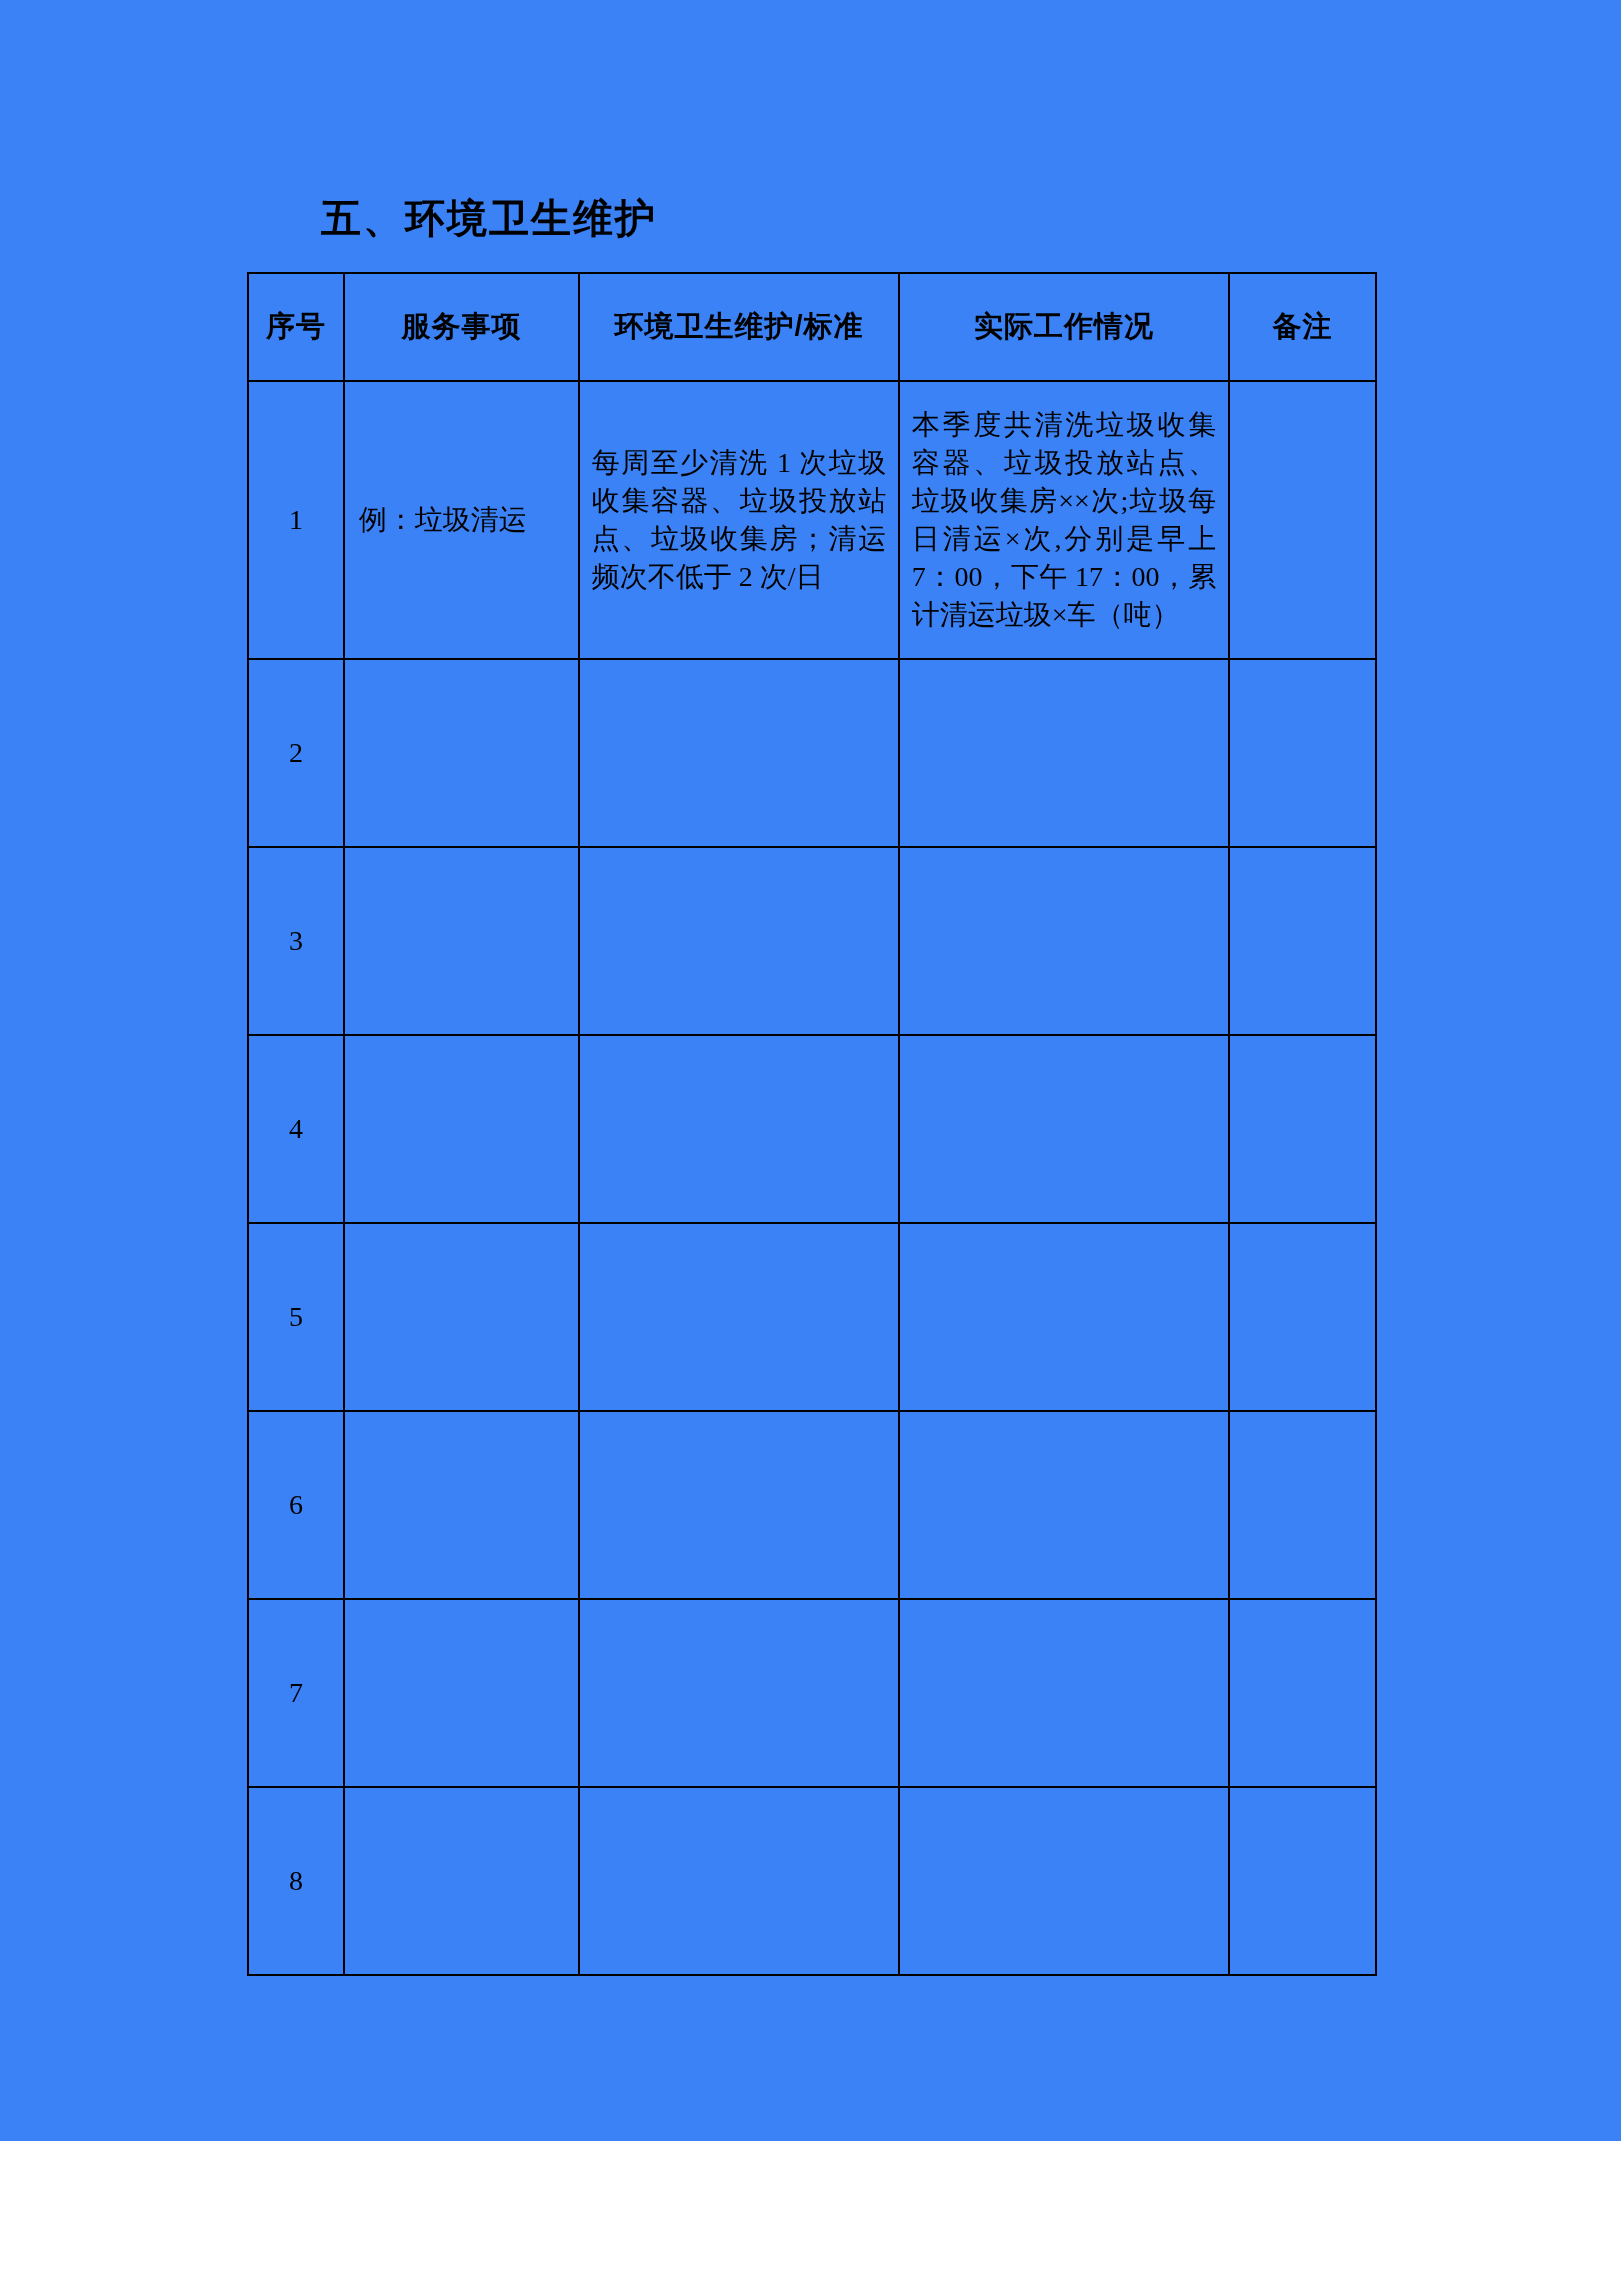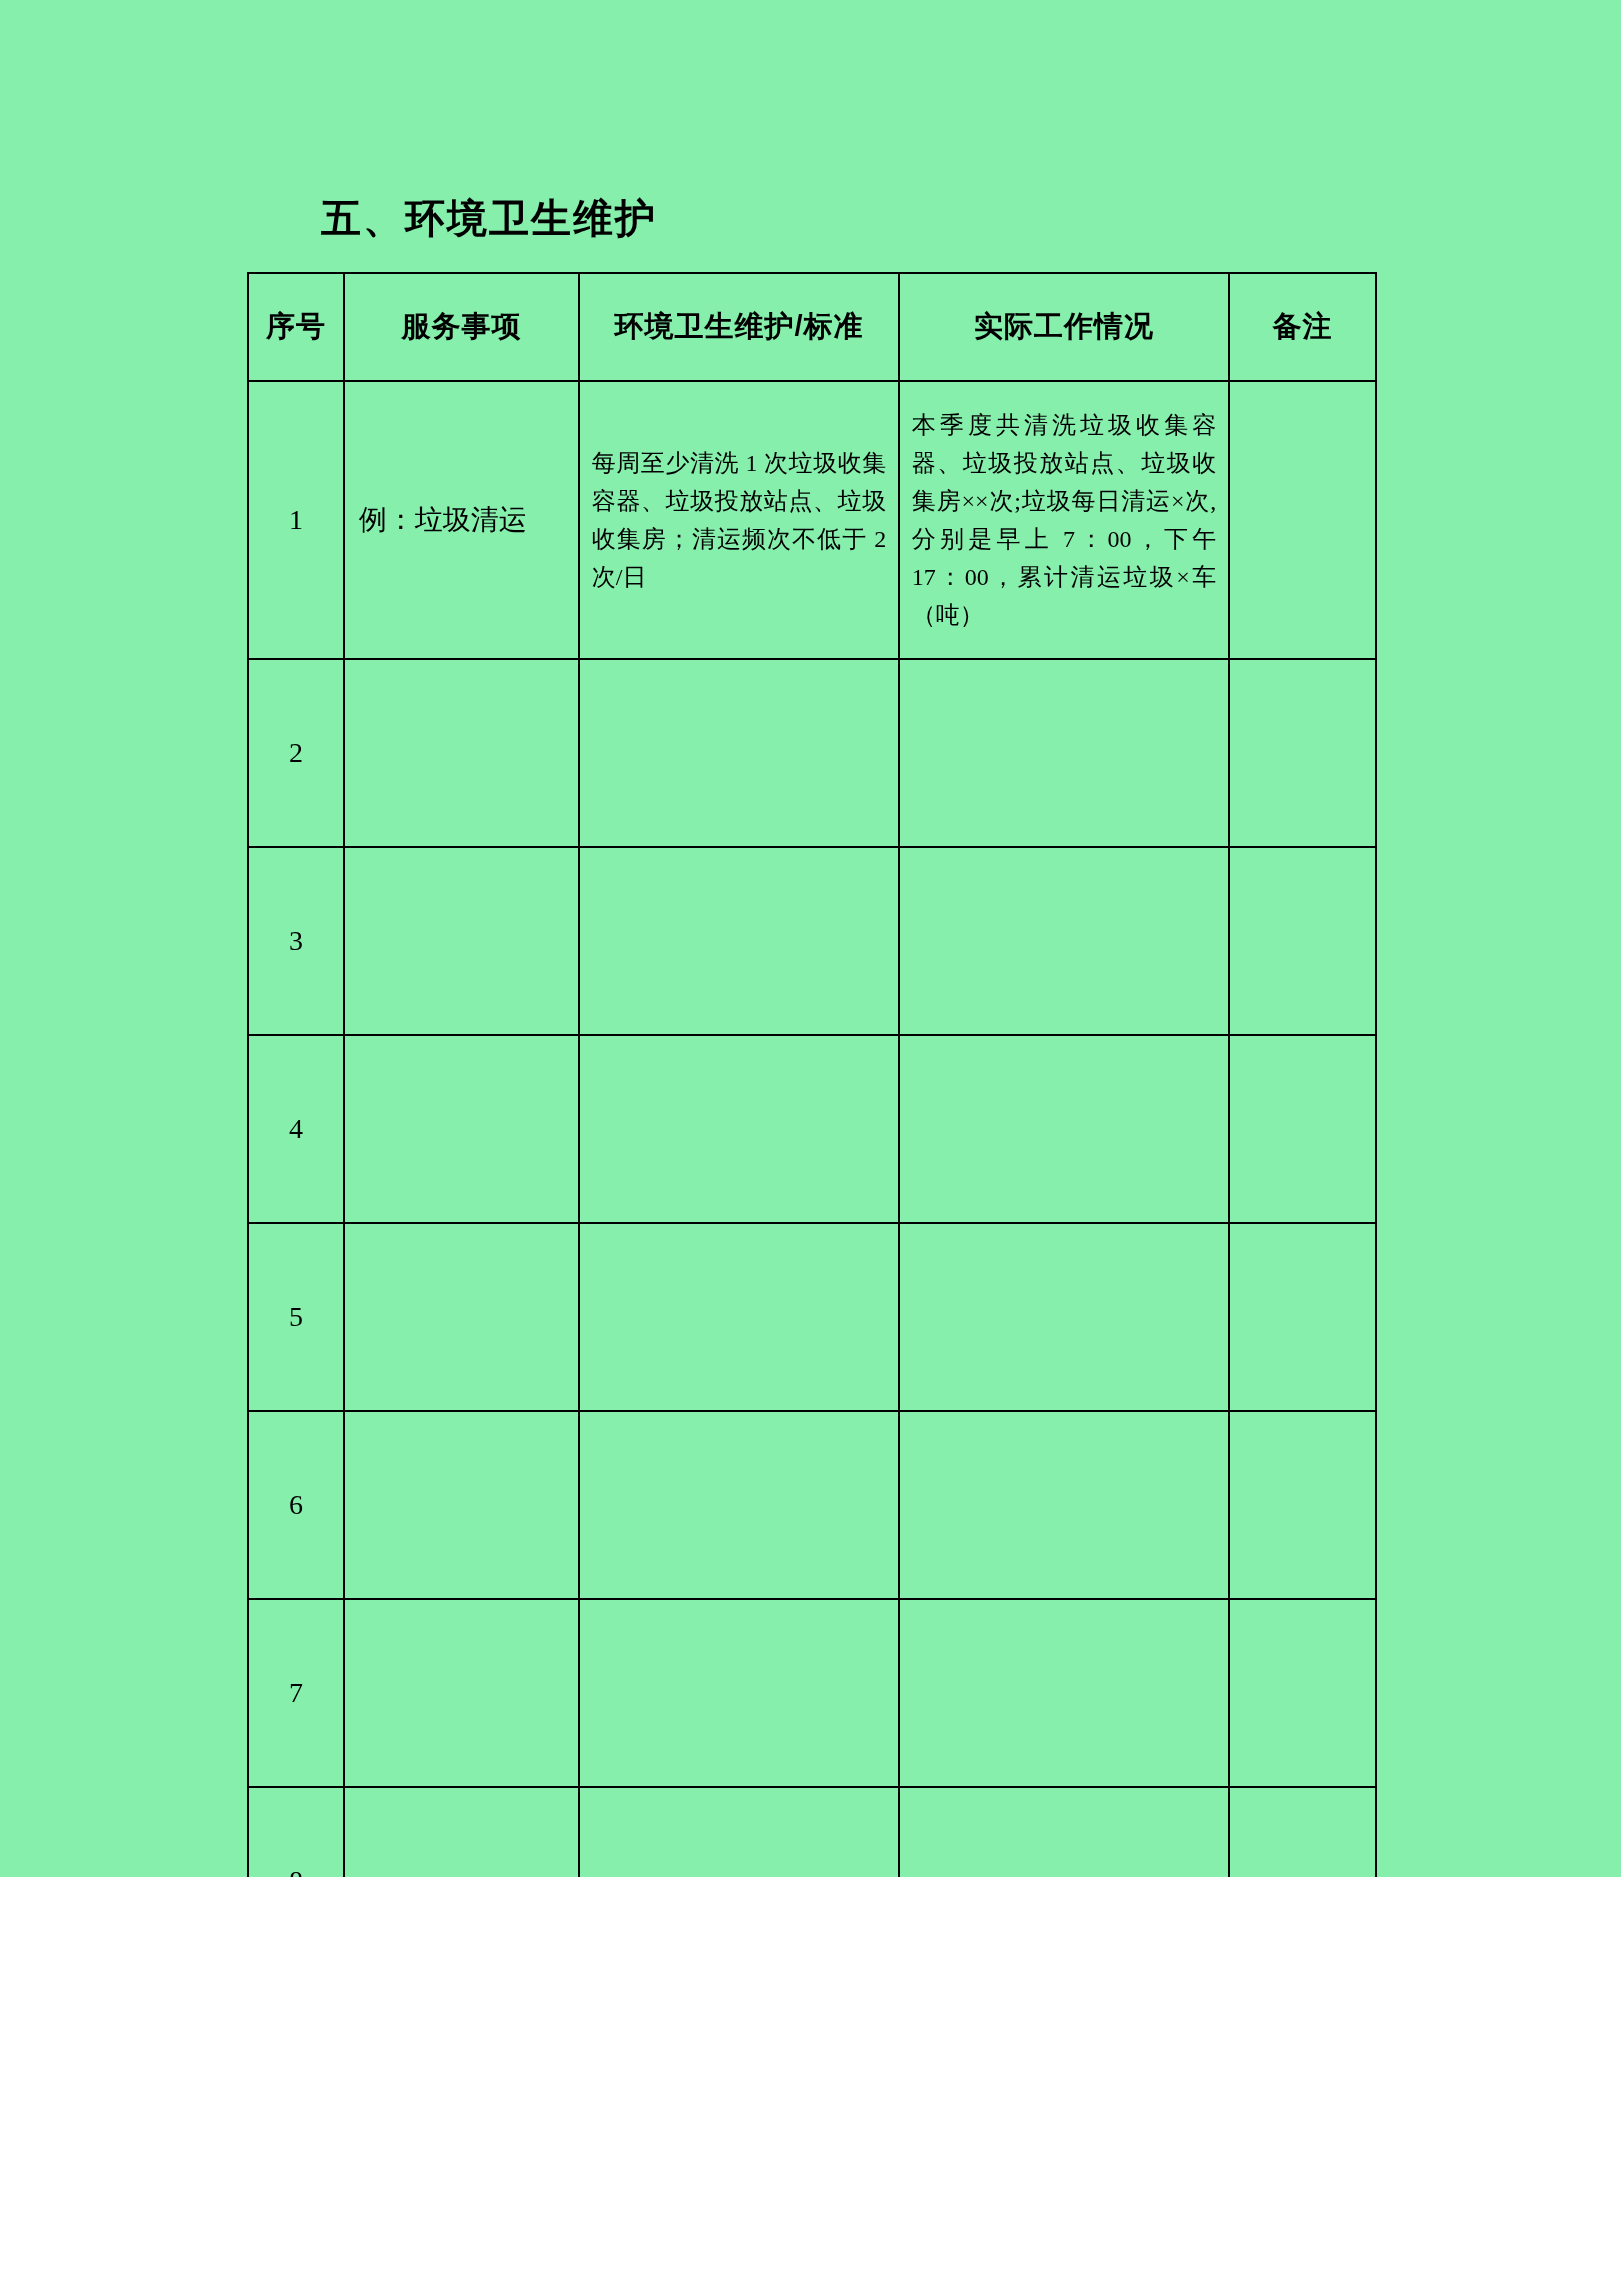--- a/index.html
+++ b/index.html
@@ -1,20 +1,20 @@
 <!DOCTYPE html>
 <html><head>
 <meta charset="utf-8">
 <style>
   html, body { margin: 0; padding: 0; background: #ffffff; }
   .page {
     position: relative;
     width: 1621px;
-    height: 1877px;
-    background: #86efac;
+    height: 2141px;
+    background: #3b82f6;
     color: #000000;
     font-family: "Liberation Serif", serif;
     overflow: hidden;
   }
   .heading {
     position: absolute;
     left: 321px;
     top: 194px;
     font-family: "Liberation Sans", sans-serif;
     font-weight: bold;
@@ -57,21 +57,21 @@
     text-align: left;
     padding: 0 13.7px;
     font-size: 28px;
     line-height: 38px;
     margin-top: 44px;
   }
   td.cell-contract, td.cell-actual {
     text-align: justify;
     text-align-last: left;
     padding: 0 11.8px;
-    font-size: 24px;
+    font-size: 28px;
     line-height: 38px;
   }
   td.cell-remark { font-size: 28px; }
   .page-number {
     position: absolute;
     left: 287px;
     top: 2180px;
     font-size: 36px;
     line-height: 39px;
     white-space: pre;

